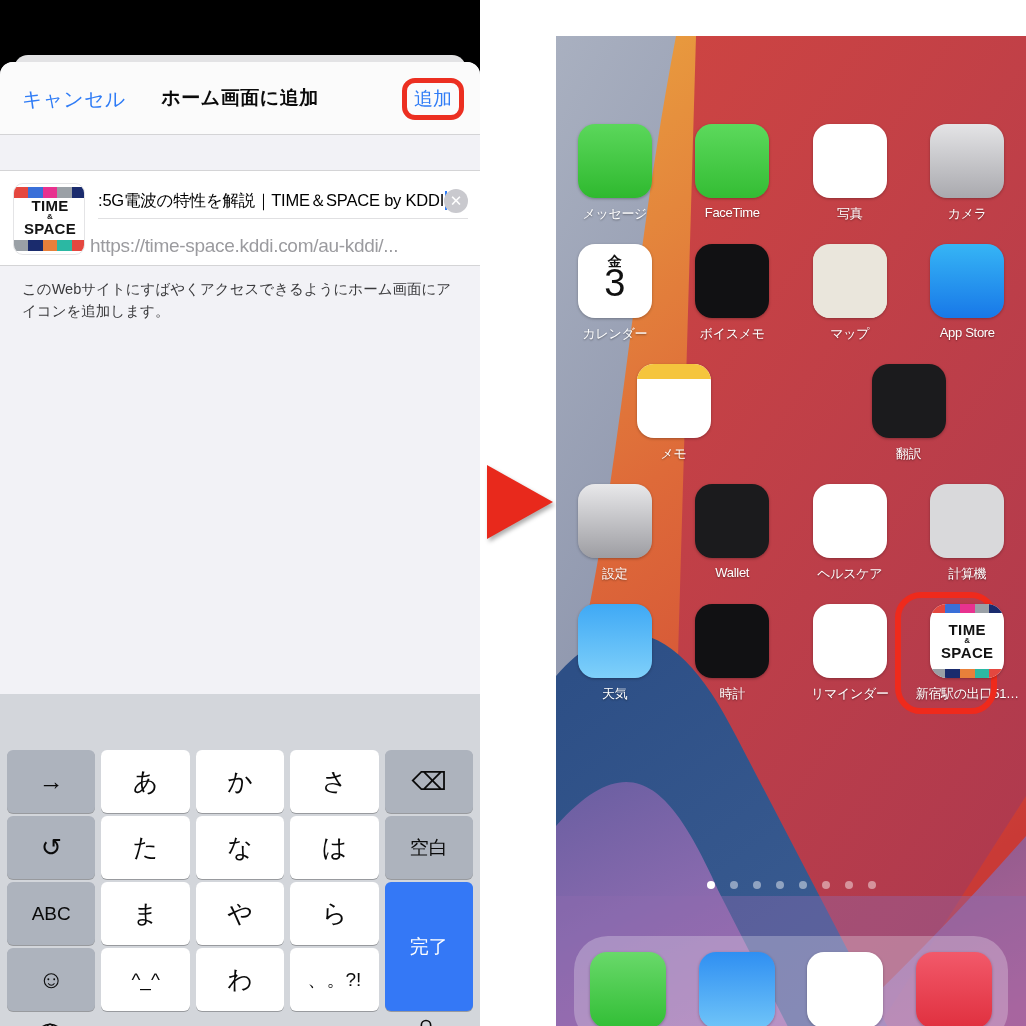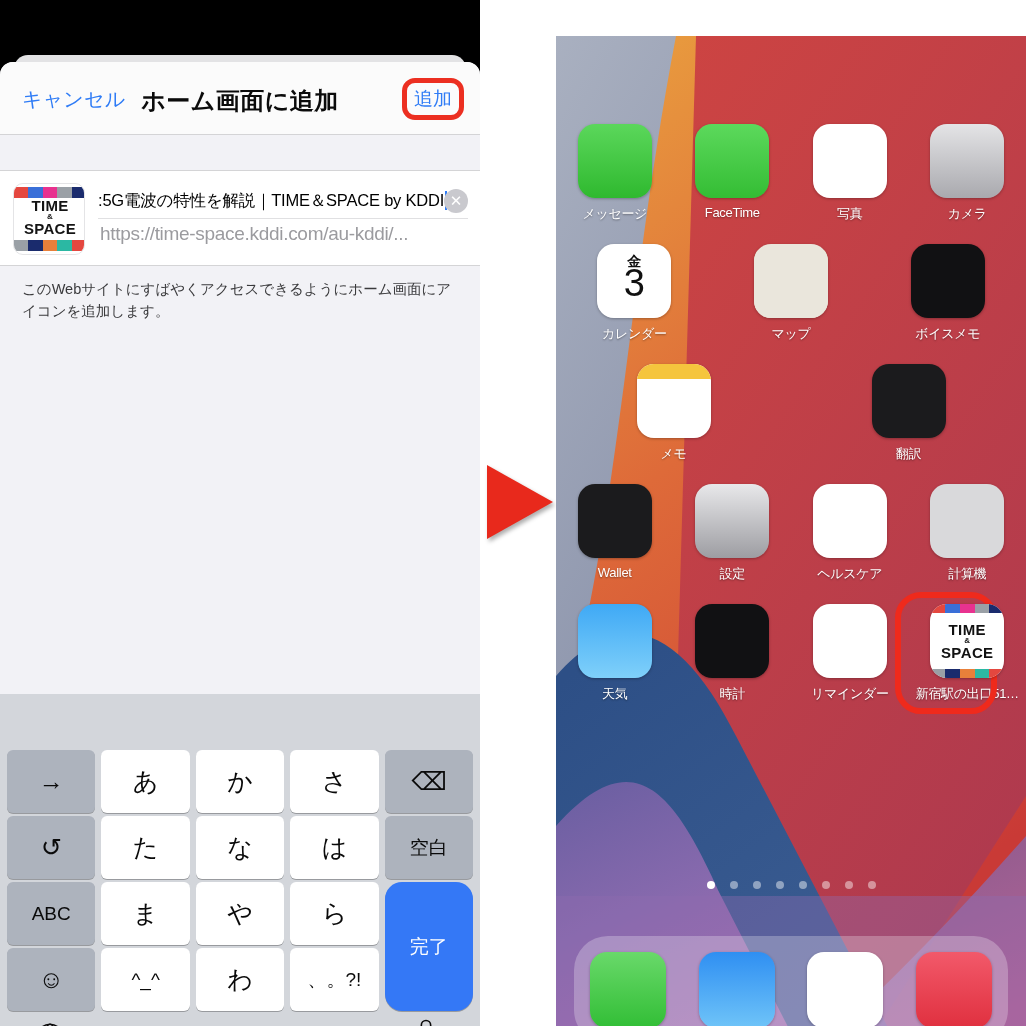--- a/index.html
+++ b/index.html
@@ -14,21 +14,21 @@
     background:#e3e3e5; border-radius:14px 14px 0 0; }
   .sheet { position:absolute; left:0; top:62px; width:480px; height:964px;
     background:#f2f2f6; border-radius:13px 13px 0 0; overflow:hidden; }
 
   
   .navbar { position:relative; height:73px; background:#fbfbfb;
     border-bottom:1px solid #d4d4d6; }
   .nav-cancel { position:absolute; left:22px; top:24px; font-size:20px; color:#2f7cf6;
     letter-spacing:.2px; }
   .nav-title { position:absolute; left:0; top:23px; width:480px; text-align:center;
-    font-size:24px; font-weight:700; color:#0b0b0b; letter-spacing:.5px; }
+    font-size:19px; font-weight:700; color:#0b0b0b; letter-spacing:.5px; }
   .nav-add-wrap { position:absolute; right:16px; top:16px; width:62px; height:42px; }
   .nav-add-ring { position:absolute; left:0; top:0; width:62px; height:42px;
     border:5px solid #ec2f21; border-radius:13px; box-sizing:border-box; }
   .nav-add { position:absolute; left:0; top:0; width:62px; height:42px;
     display:flex; align-items:center; justify-content:center;
     font-size:19px; color:#2f7cf6; font-weight:500; }
 
   
   .gap-strip { height:36px; background:#f2f2f6; border-bottom:1px solid #d4d4d6; }
 
@@ -49,38 +49,38 @@
 
   .field-title { position:absolute; left:98px; top:12px; right:12px; height:36px;
     border-bottom:1px solid #e0e0e2; display:flex; align-items:center; }
   .field-title .txt { font-size:16.5px; color:#000000; white-space:nowrap; overflow:hidden;
     letter-spacing:-.2px; }
   .caret { display:inline-block; width:2px; height:19px; background:#2f7cf6;
     margin-left:1px; vertical-align:middle; }
   .clear-btn { position:absolute; right:12px; top:18px; width:24px; height:24px;
     border-radius:50%; background:#c9c9ce; color:#fff; font-size:15px; line-height:24px;
     text-align:center; font-weight:600; }
-  .field-url { position:absolute; left:100px; top:52px; right:12px; height:34px;
-    display:flex; align-items:flex-start; }
+  .field-url { position:absolute; left:90px; top:52px; right:12px; height:34px;
+    display:flex; align-items:flex-end; }
   .field-url .txt { font-size:19px; color:#9b9b9f; white-space:nowrap;
     overflow:hidden; letter-spacing:-.3px; }
 
   .helper { padding:12px 22px 0 22px; font-size:14.5px; color:#3a3a3c; line-height:1.55; }
 
   
   .kb { position:absolute; left:0; top:632px; width:480px; height:394px;
     background:#d3d6db; }
   .kb-grid { position:absolute; left:0; top:56px; width:480px; }
   .kb-row { display:flex; height:63px; margin-bottom:3px; padding:0 4px; }
   .key { flex:1; margin:0 3px; border-radius:6px; display:flex; align-items:center;
     justify-content:center; font-size:25px; color:#0a0a0a;
     box-shadow:0 1px 0 rgba(0,0,0,.28); }
   .key.white { background:#fff; }
   .key.grey { background:#adb3bd; }
-  .key.blue { background:#3478f6; color:#fff; font-size:19px;border-radius:17px; }
+  .key.blue { background:#3478f6; color:#fff; font-size:19px; }
   .key.small { font-size:17px; }
   .key.fn { font-size:19px; }
   .kb-bottom { position:absolute; left:0; top:320px; width:480px; height:74px; }
   .globe { position:absolute; left:33px; top:6px; }
   .mic { position:absolute; right:38px; top:4px; }
 
   
   .arrow { position:absolute; left:487px; top:465px; width:0; height:0;
     border-top:37px solid transparent; border-bottom:37px solid transparent;
     border-left:66px solid #e8291c;
@@ -308,34 +308,20 @@
         <div class="grow">
           <div class="gcell">
             <div class="icon">
               <div class="fill" style="background:#fff"></div>
               <div style="position:absolute;left:0;top:9px;width:100%;text-align:center;font-size:14px;font-weight:700;color:#111;font-family:'Liberation Sans',sans-serif">金</div>
               <div style="position:absolute;left:0;top:20px;width:100%;text-align:center;font-size:38px;font-weight:400;color:#111;font-family:'Liberation Sans',sans-serif;line-height:1">3</div>
             </div>
             <div class="ilabel">カレンダー</div>
           </div>
           <div class="gcell">
-            <div class="icon"><div class="fill" style="background:#eae6dc"></div><svg viewBox="0 0 74 74" width="74" height="74">
-                <path d="M0 6 h74 v18 h-74 z" fill="#cfe3b8"></path>
-           <path d="M0 48 h74 v26 h-74 z" fill="#e5e0d2"></path>
-           <path d="M0 30 C20 28 28 40 26 74" stroke="#4a8fe0" stroke-width="9" fill="none"></path>
-           <path d="M30 0 C34 24 56 30 74 28" stroke="#f4cf5c" stroke-width="7" fill="none"></path>
-           <path d="M45 0 C48 20 62 24 74 22" stroke="#fff" stroke-width="4" fill="none"></path>
-           <circle cx="24" cy="40" r="11" fill="#3b82f2"></circle>
-           <path d="M24 33 l5 12 -5 -3 -5 3 Z" fill="#fff"></path>
-           <rect x="44" y="46" width="22" height="16" rx="3" fill="#e0392b"></rect>
-           <text x="55" y="58" font-size="10" fill="#fff" text-anchor="middle" font-family="'Liberation Sans',sans-serif" font-weight="700">280</text>
-              </svg></div>
-            <div class="ilabel">マップ</div>
-          </div>
-          <div class="gcell">
             <div class="icon"><div class="fill" style="background:#111113"></div><svg viewBox="0 0 74 74" width="74" height="74">
                 <rect x="6" y="35" width="1.5" height="4" fill="#e8473f"></rect>
                 <rect x="8.5" y="23.030060160751347" width="1.5" height="27.939879678497306" fill="#e8473f"></rect>
                 <rect x="11" y="33.306559903281595" width="1.5" height="7.386880193436813" fill="#e8473f"></rect>
                 <rect x="13.5" y="23.269638588018836" width="1.5" height="27.460722823962328" fill="#e8473f"></rect>
                 <rect x="16" y="31.64701402161289" width="1.5" height="10.70597195677422" fill="#e8473f"></rect>
                 <rect x="18.5" y="23.744000278703133" width="1.5" height="26.511999442593734" fill="#e8473f"></rect>
                 <rect x="21" y="30.05457817709892" width="1.5" height="13.890843645802159" fill="#e8473f"></rect>
                 <rect x="23.5" y="24.44365088033996" width="1.5" height="25.112698239320082" fill="#e8473f"></rect>
                 <rect x="26" y="28.56112498399478" width="1.5" height="16.87775003201044" fill="#e8473f"></rect>
@@ -355,20 +341,42 @@
                 <rect x="61" y="30.000440699463663" width="1.5" height="13.999118601072672" fill="#dcdcde"></rect>
                 <rect x="63.5" y="34.71256260947538" width="1.5" height="4.574874781049246" fill="#dcdcde"></rect>
                 <rect x="66" y="30.041105732784423" width="1.5" height="13.917788534431157" fill="#dcdcde"></rect>
                 <rect x="68.5" y="34.01100600181769" width="1.5" height="5.9779879963646225" fill="#dcdcde"></rect>
                 <line x1="39" y1="12" x2="39" y2="62" stroke="#4aa3f0" stroke-width="1.6"></line>
            <circle cx="39" cy="12" r="3" fill="#4aa3f0"></circle>
                 <circle cx="39" cy="62" r="3" fill="#4aa3f0"></circle>
               </svg></div>
             <div class="ilabel">ボイスメモ</div>
           </div>
+          <div class="gcell">
+            <div class="icon"><div class="fill" style="background:#eae6dc"></div><svg viewBox="0 0 74 74" width="74" height="74">
+                <path d="M0 6 h74 v18 h-74 z" fill="#cfe3b8"></path>
+           <path d="M0 48 h74 v26 h-74 z" fill="#e5e0d2"></path>
+           <path d="M0 30 C20 28 28 40 26 74" stroke="#4a8fe0" stroke-width="9" fill="none"></path>
+           <path d="M30 0 C34 24 56 30 74 28" stroke="#f4cf5c" stroke-width="7" fill="none"></path>
+           <path d="M45 0 C48 20 62 24 74 22" stroke="#fff" stroke-width="4" fill="none"></path>
+           <circle cx="24" cy="40" r="11" fill="#3b82f2"></circle>
+           <path d="M24 33 l5 12 -5 -3 -5 3 Z" fill="#fff"></path>
+           <rect x="44" y="46" width="22" height="16" rx="3" fill="#e0392b"></rect>
+           <text x="55" y="58" font-size="10" fill="#fff" text-anchor="middle" font-family="'Liberation Sans',sans-serif" font-weight="700">280</text>
+              </svg></div>
+            <div class="ilabel">マップ</div>
+          </div>
+          <div class="gcell">
+            <div class="icon"><div class="fill" style="background:linear-gradient(180deg,#36b5f5,#1878e8)"></div><svg viewBox="0 0 74 74" width="74" height="74">
+                <path d="M37 16 L51 56 M37 16 L23 56" stroke="#fff" stroke-width="6" stroke-linecap="round"></path>
+           <line x1="16" y1="46" x2="58" y2="46" stroke="#fff" stroke-width="6" stroke-linecap="round"></line>
+           <line x1="18" y1="56" x2="22" y2="49" stroke="#fff" stroke-width="6" stroke-linecap="round"></line>
+              </svg></div>
+            <div class="ilabel">App Store</div>
+          </div>
         </div>
         <div class="grow">
           <div class="gcell">
             <div class="icon"><div class="fill" style="background:#fff"></div><div style="position:absolute;left:0;top:0;width:100%;height:15px;background:#f5c53d"></div><svg viewBox="0 0 74 74" width="74" height="74">
                 <line x1="0" y1="17" x2="74" y2="17" stroke="#d8d8da" stroke-width="1" stroke-dasharray="2 2"></line>
            <line x1="0" y1="32" x2="74" y2="32" stroke="#dcdcde" stroke-width="1.4"></line>
            <line x1="0" y1="47" x2="74" y2="47" stroke="#dcdcde" stroke-width="1.4"></line>
            <line x1="0" y1="62" x2="74" y2="62" stroke="#dcdcde" stroke-width="1.4"></line>
               </svg></div>
             <div class="ilabel">メモ</div>
@@ -384,30 +392,20 @@
            <path d="M17 31 l0 6 6-6z" fill="#fff"></path>
            <text x="23" y="27" font-size="15" text-anchor="middle" fill="#111" font-family="'Liberation Sans',sans-serif" font-weight="700">A</text>
            <rect x="40" y="43" width="25" height="20" rx="4" fill="#6ec7e8"></rect>
            <path d="M58 63 l0 6 -6-6z" fill="#6ec7e8"></path>
            <text x="52" y="58" font-size="14" text-anchor="middle" fill="#fff" font-family="'DejaVu Sans',sans-serif" font-weight="700">文</text>
               </svg></div>
             <div class="ilabel">翻訳</div>
           </div>
         </div>
         <div class="grow">
-          <div class="gcell">
-            <div class="icon"><div class="fill" style="background:#1b1b1d"></div><svg viewBox="0 0 74 74" width="74" height="74">
-                <rect x="12" y="20" width="50" height="8" rx="3" fill="#4aa3e8"></rect>
-           <rect x="12" y="27" width="50" height="8" rx="3" fill="#6ec46a"></rect>
-           <rect x="12" y="34" width="50" height="8" rx="3" fill="#f2cf4a"></rect>
-           <path d="M12 41 h50 v9 c0 4-3 6-7 6 H19 c-4 0-7-2-7-6 z" fill="#e0706a"></path>
-           <path d="M12 44 h50 v8 c0 4-3 6-7 6 H19 c-4 0-7-2-7-6 z M30 44 q7 9 14 0" fill="#ececee"></path>
-              </svg></div>
-            <div class="ilabel">Wallet</div>
-          </div>
           <div class="gcell">
             <div class="icon"><div class="fill" style="background:linear-gradient(180deg,#e8e8ea,#9d9da2)"></div><svg viewBox="0 0 74 74" width="74" height="74">
                 <g transform="translate(37,37)">
            <rect x="-2" y="-31" width="4" height="9" fill="#4a4a4c" transform="rotate(0)"></rect>
                   <rect x="-2" y="-31" width="4" height="9" fill="#4a4a4c" transform="rotate(22.5)"></rect>
                   <rect x="-2" y="-31" width="4" height="9" fill="#4a4a4c" transform="rotate(45)"></rect>
                   <rect x="-2" y="-31" width="4" height="9" fill="#4a4a4c" transform="rotate(67.5)"></rect>
                   <rect x="-2" y="-31" width="4" height="9" fill="#4a4a4c" transform="rotate(90)"></rect>
                   <rect x="-2" y="-31" width="4" height="9" fill="#4a4a4c" transform="rotate(112.5)"></rect>
                   <rect x="-2" y="-31" width="4" height="9" fill="#4a4a4c" transform="rotate(135)"></rect>
@@ -422,20 +420,30 @@
                   <rect x="-2" y="-31" width="4" height="9" fill="#4a4a4c" transform="rotate(337.5)"></rect>
            <circle r="23" fill="none" stroke="#4a4a4c" stroke-width="4"></circle>
            <circle r="15" fill="#e0e0e2" stroke="#4a4a4c" stroke-width="3"></circle>
            <circle r="6" fill="#4a4a4c"></circle>
            <rect x="-1.8" y="-16" width="3.6" height="11" fill="#4a4a4c"></rect>
            <rect x="-1.8" y="-16" width="3.6" height="11" fill="#4a4a4c" transform="rotate(120)"></rect>
            <rect x="-1.8" y="-16" width="3.6" height="11" fill="#4a4a4c" transform="rotate(240)"></rect>
                 </g>
               </svg></div>
             <div class="ilabel">設定</div>
+          </div>
+          <div class="gcell">
+            <div class="icon"><div class="fill" style="background:#1b1b1d"></div><svg viewBox="0 0 74 74" width="74" height="74">
+                <rect x="12" y="20" width="50" height="8" rx="3" fill="#4aa3e8"></rect>
+           <rect x="12" y="27" width="50" height="8" rx="3" fill="#6ec46a"></rect>
+           <rect x="12" y="34" width="50" height="8" rx="3" fill="#f2cf4a"></rect>
+           <path d="M12 41 h50 v9 c0 4-3 6-7 6 H19 c-4 0-7-2-7-6 z" fill="#e0706a"></path>
+           <path d="M12 44 h50 v8 c0 4-3 6-7 6 H19 c-4 0-7-2-7-6 z M30 44 q7 9 14 0" fill="#ececee"></path>
+              </svg></div>
+            <div class="ilabel">Wallet</div>
           </div>
           <div class="gcell">
             <div class="icon"><div class="fill" style="background:#fff"></div><svg viewBox="0 0 74 74" width="74" height="74">
                 <path d="M37 58 C14 43 12 28 22 22 c7-4 13 0 15 5 2-5 8-9 15-5 10 6 8 21-15 36z" fill="url(#hg)"></path>
            <defs>
                   <linearGradient id="hg" x1="0" y1="0" x2="0" y2="1">
            <stop offset="0" stop-color="#f2506e"></stop>
                     <stop offset="1" stop-color="#e02a5a"></stop>
                   </linearGradient>
                 </defs>

